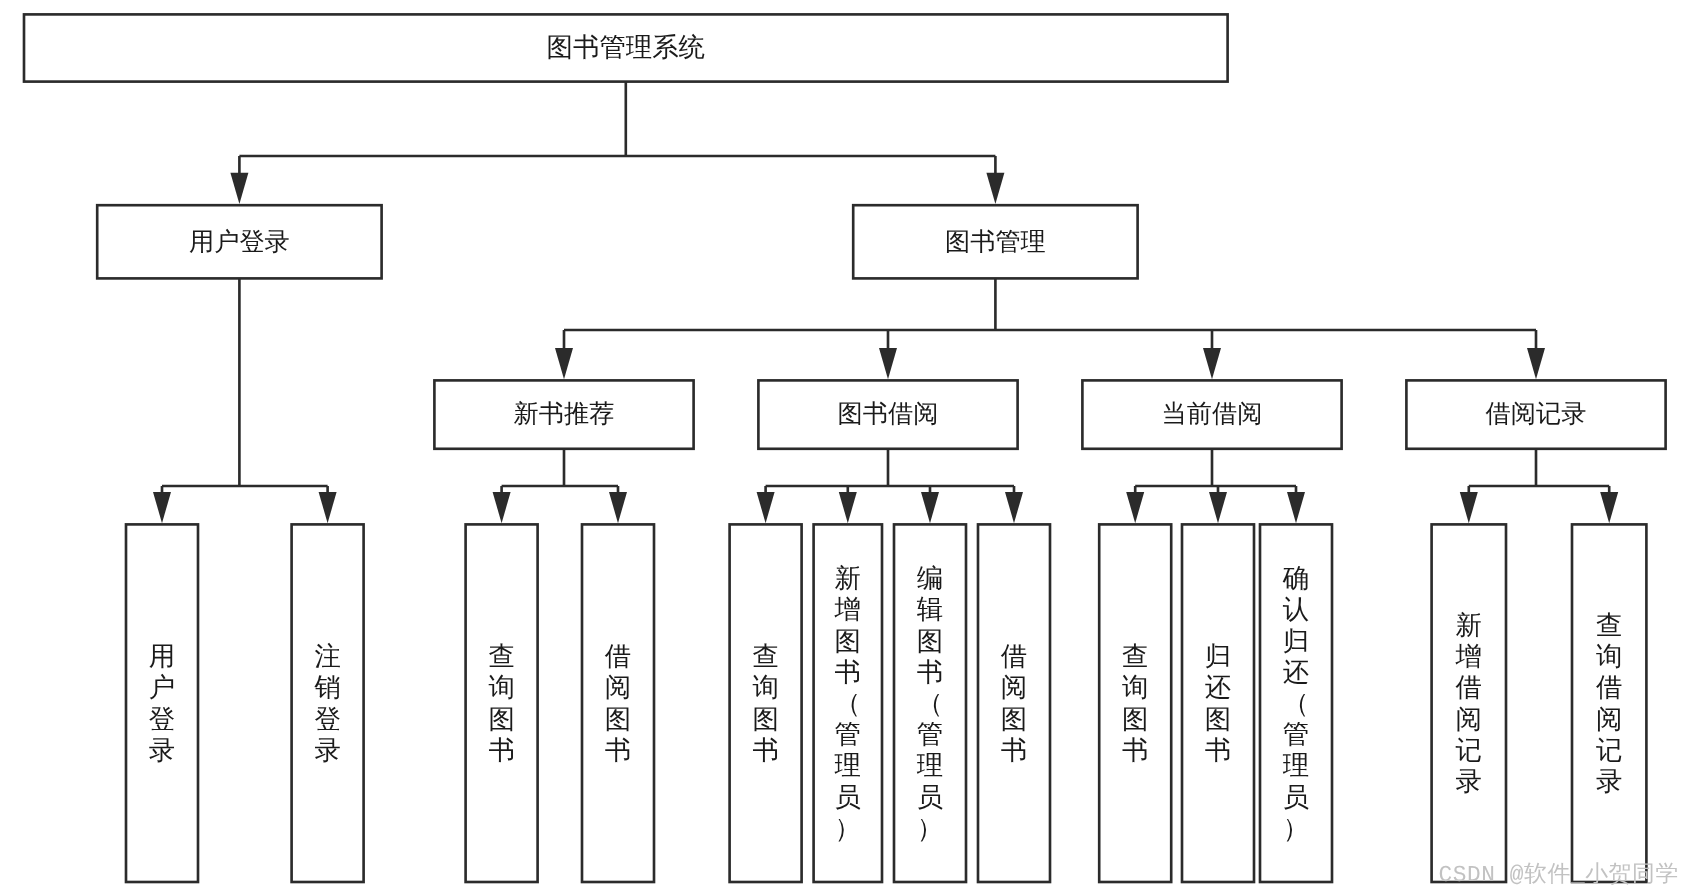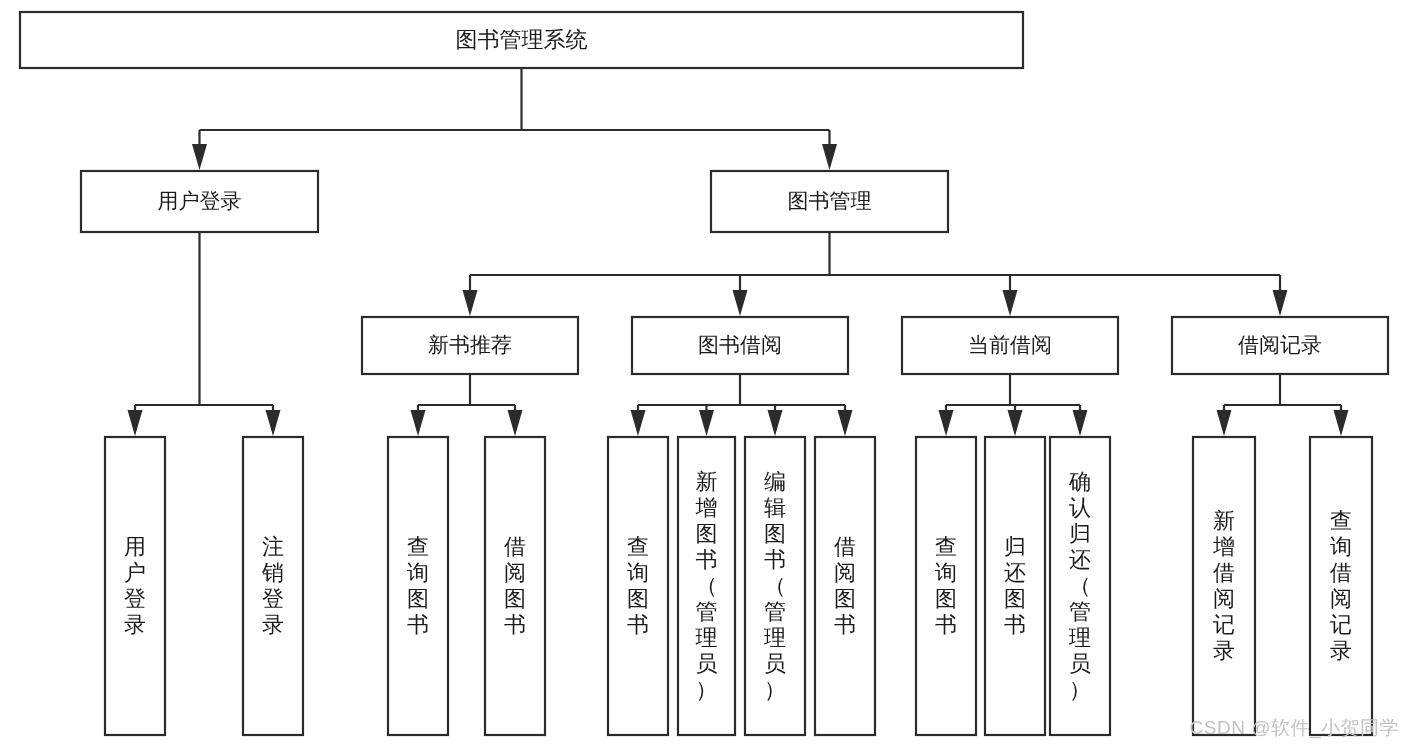--- a/index.html
+++ b/index.html
@@ -57,21 +57,21 @@
     fill: none;
   }
   .arrow-head {
     fill: #2b2b2b;
     stroke: none;
   }
   .watermark {
     position: absolute;
     right: 6px;
     bottom: 6px;
-    font-family: Liberation Sans, sans-serif;
+    font-family: Liberation Mono, monospace;
     font-size: 19px;
     color: #c2c2c2;
     letter-spacing: 0.5px;
     white-space: nowrap;
     pointer-events: none;
     user-select: none;
   }
 </style>
 </head>
 <body>

